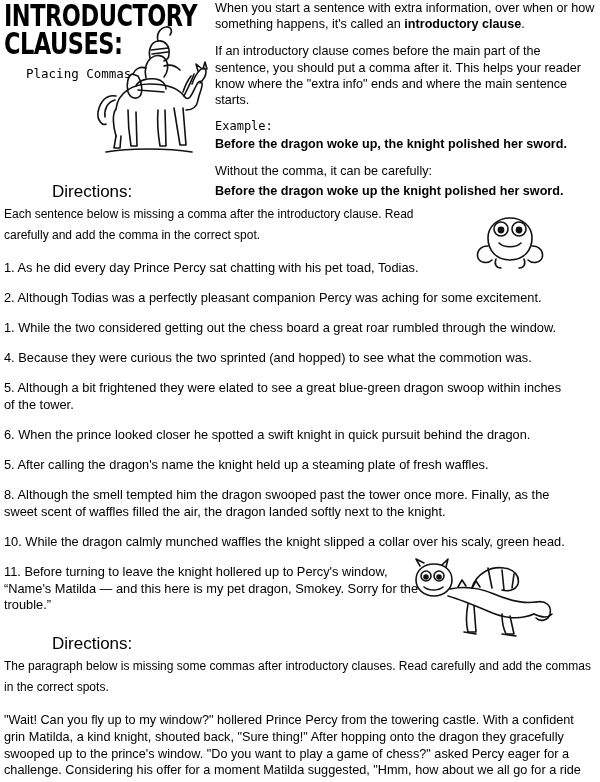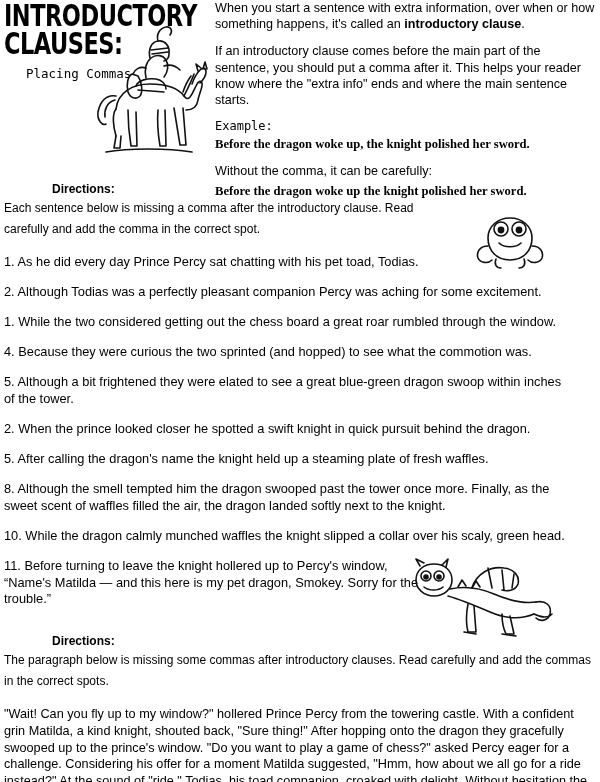--- a/index.html
+++ b/index.html
@@ -72,31 +72,31 @@
     line-height: 16.2px;
     margin: 0 0 11px 0;
   }
   .p b { font-weight: bold; }
   .example-label {
     font-family: "DejaVu Sans Mono", monospace;
     font-size: 12px;
     margin: 2px 0 3px 0;
   }
   .mono-sentence {
-    font-family: Liberation Serif, serif;
+    font-family: Liberation Sans, sans-serif;
     font-weight: bold;
     font-size: 12.6px;
     line-height: 17px;
     margin: 0 0 10px 0;
   }
 
   
   .directions-head {
-    font-size: 12px;
-    font-weight: bold;
+    font-size: 17px;
+    font-weight: normal;
     margin: 0 0 2px 0;
     padding-left: 48px;
   }
   .directions-body {
     font-size: 12px;
     line-height: 21px;
     margin: 0;
   }
   .section1 {
     position: absolute;
@@ -223,21 +223,21 @@
   <div class="section1">
     <div class="directions-head">Directions:</div>
     <div class="directions-body" style="width:420px">Each sentence below is missing a comma after the introductory clause. Read carefully and add the comma in the correct spot.</div>
 
     <div class="items">
       <div class="item">1. As he did every day Prince Percy sat chatting with his pet toad, Todias.</div>
       <div class="item">2. Although Todias was a perfectly pleasant companion Percy was aching for some excitement.</div>
       <div class="item">1. While the two considered getting out the chess board a great roar rumbled through the window.</div>
       <div class="item">4. Because they were curious the two sprinted (and hopped) to see what the commotion was.</div>
       <div class="item" style="width:565px">5. Although a bit frightened they were elated to see a great blue-green dragon swoop within inches of the tower.</div>
-      <div class="item">2. When the prince looked closer he spotted a swift knight in quick pursuit behind the dragon.</div>
+      <div class="item">6. When the prince looked closer he spotted a swift knight in quick pursuit behind the dragon.</div>
       <div class="item">5. After calling the dragon's name the knight held up a steaming plate of fresh waffles.</div>
       <div class="item" style="width:565px">8. Although the smell tempted him the dragon swooped past the tower once more. Finally, as the sweet scent of waffles filled the air, the dragon landed softly next to the knight.</div>
       <div class="item">10. While the dragon calmly munched waffles the knight slipped a collar over his scaly, green head.</div>
       <div class="item" style="width:430px">11. Before turning to leave the knight hollered up to Percy's window, “Name's Matilda — and this here is my pet dragon, Smokey. Sorry for the trouble.”</div>
     </div>
   </div>
 
   <svg class="dragon-art" viewBox="0 0 148 84" xmlns="http://www.w3.org/2000/svg">
     <g fill="none" stroke="#111" stroke-width="1.6" stroke-linecap="round" stroke-linejoin="round">
 

